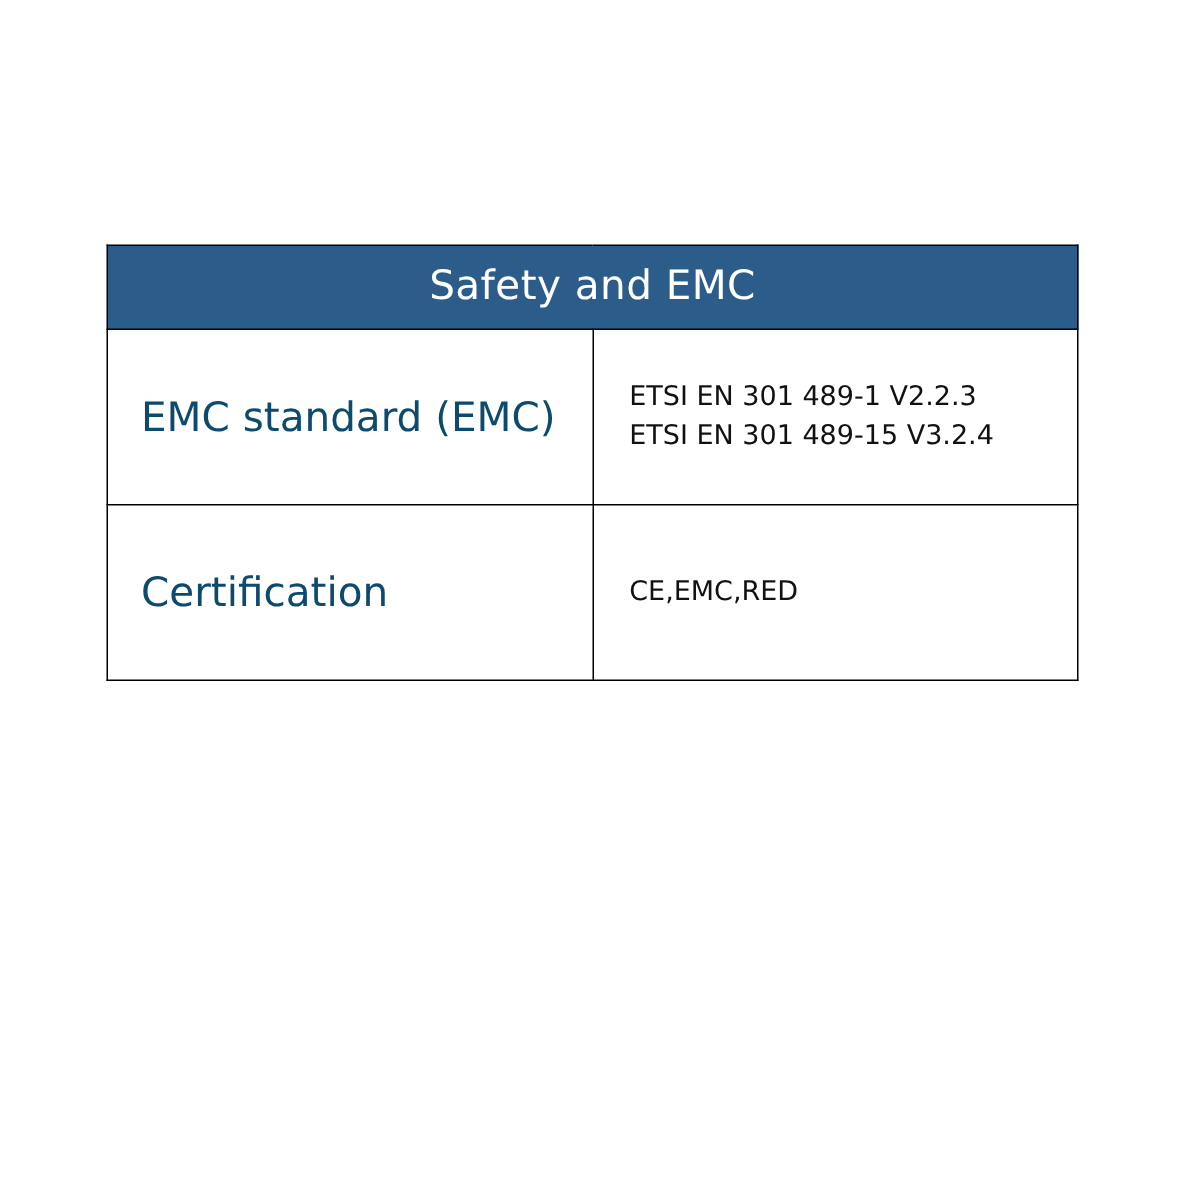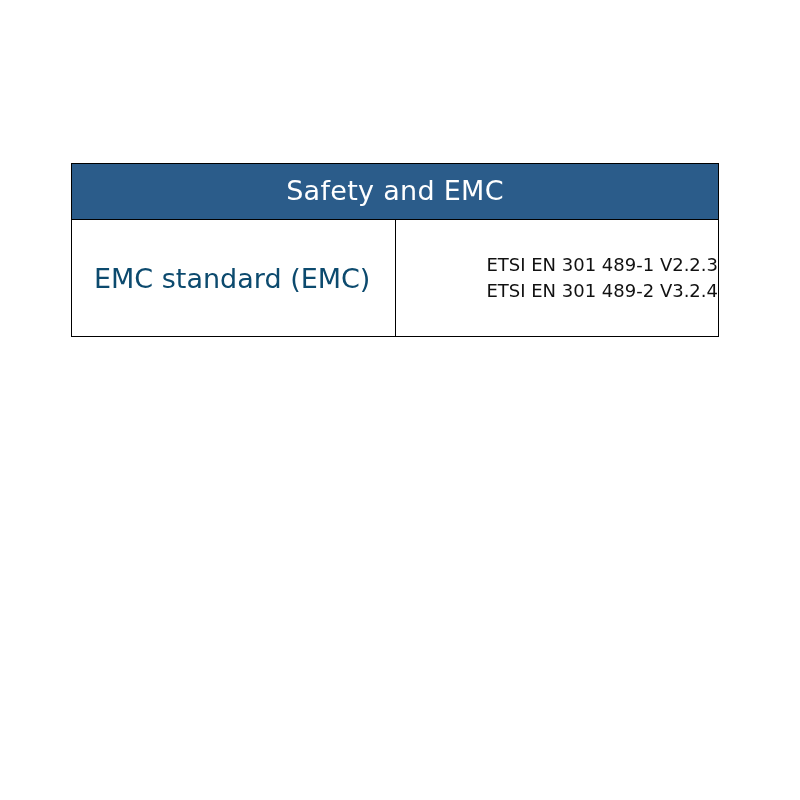--- a/index.html
+++ b/index.html
@@ -52,21 +52,20 @@
     font-size: 27px;
     color: #0c4a6e;
     height: 96px;
   }
 
   .value-cell {
     padding: 10px 0 10px 24px;
     font-size: 18px;
     color: #111111;
     height: 96px;
-    text-align: right;
   }
 
   .value-cell .line {
     display: block;
     line-height: 1.45;
   }
 </style>
 </head>
 <body>
 
@@ -76,19 +75,25 @@
     <thead>
       <tr>
         <th class="table-title" colspan="2">Safety and EMC</th>
       </tr>
     </thead>
     <tbody>
       <tr>
         <td class="label-cell">EMC standard (EMC)</td>
         <td class="value-cell">
           <span class="line">ETSI EN 301 489-1 V2.2.3</span>
-          <span class="line">ETSI EN 301 489-2 V3.2.4</span>
+          <span class="line">ETSI EN 301 489-15 V3.2.4</span>
+        </td>
+      </tr>
+      <tr>
+        <td class="label-cell">Certification</td>
+        <td class="value-cell">
+          <span class="line">CE,EMC,RED</span>
         </td>
       </tr>
     </tbody>
   </table>
 
 </div>
 
 </body></html>

